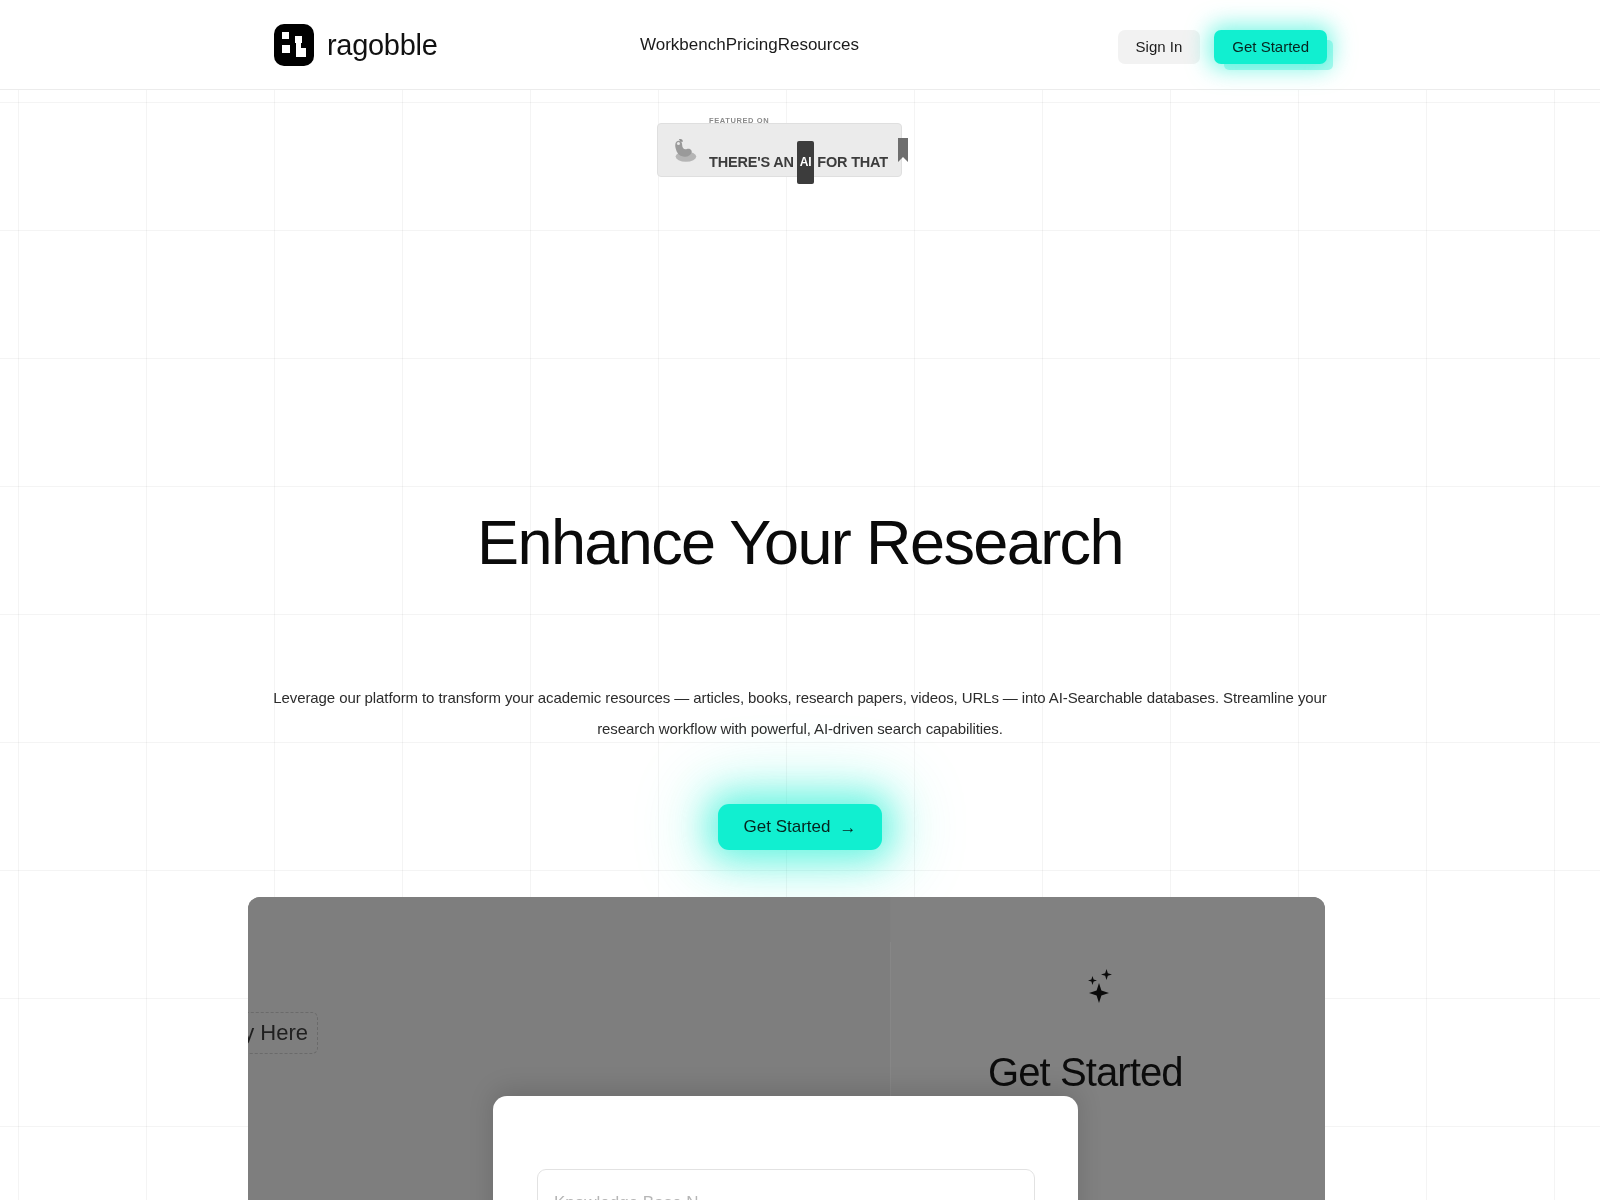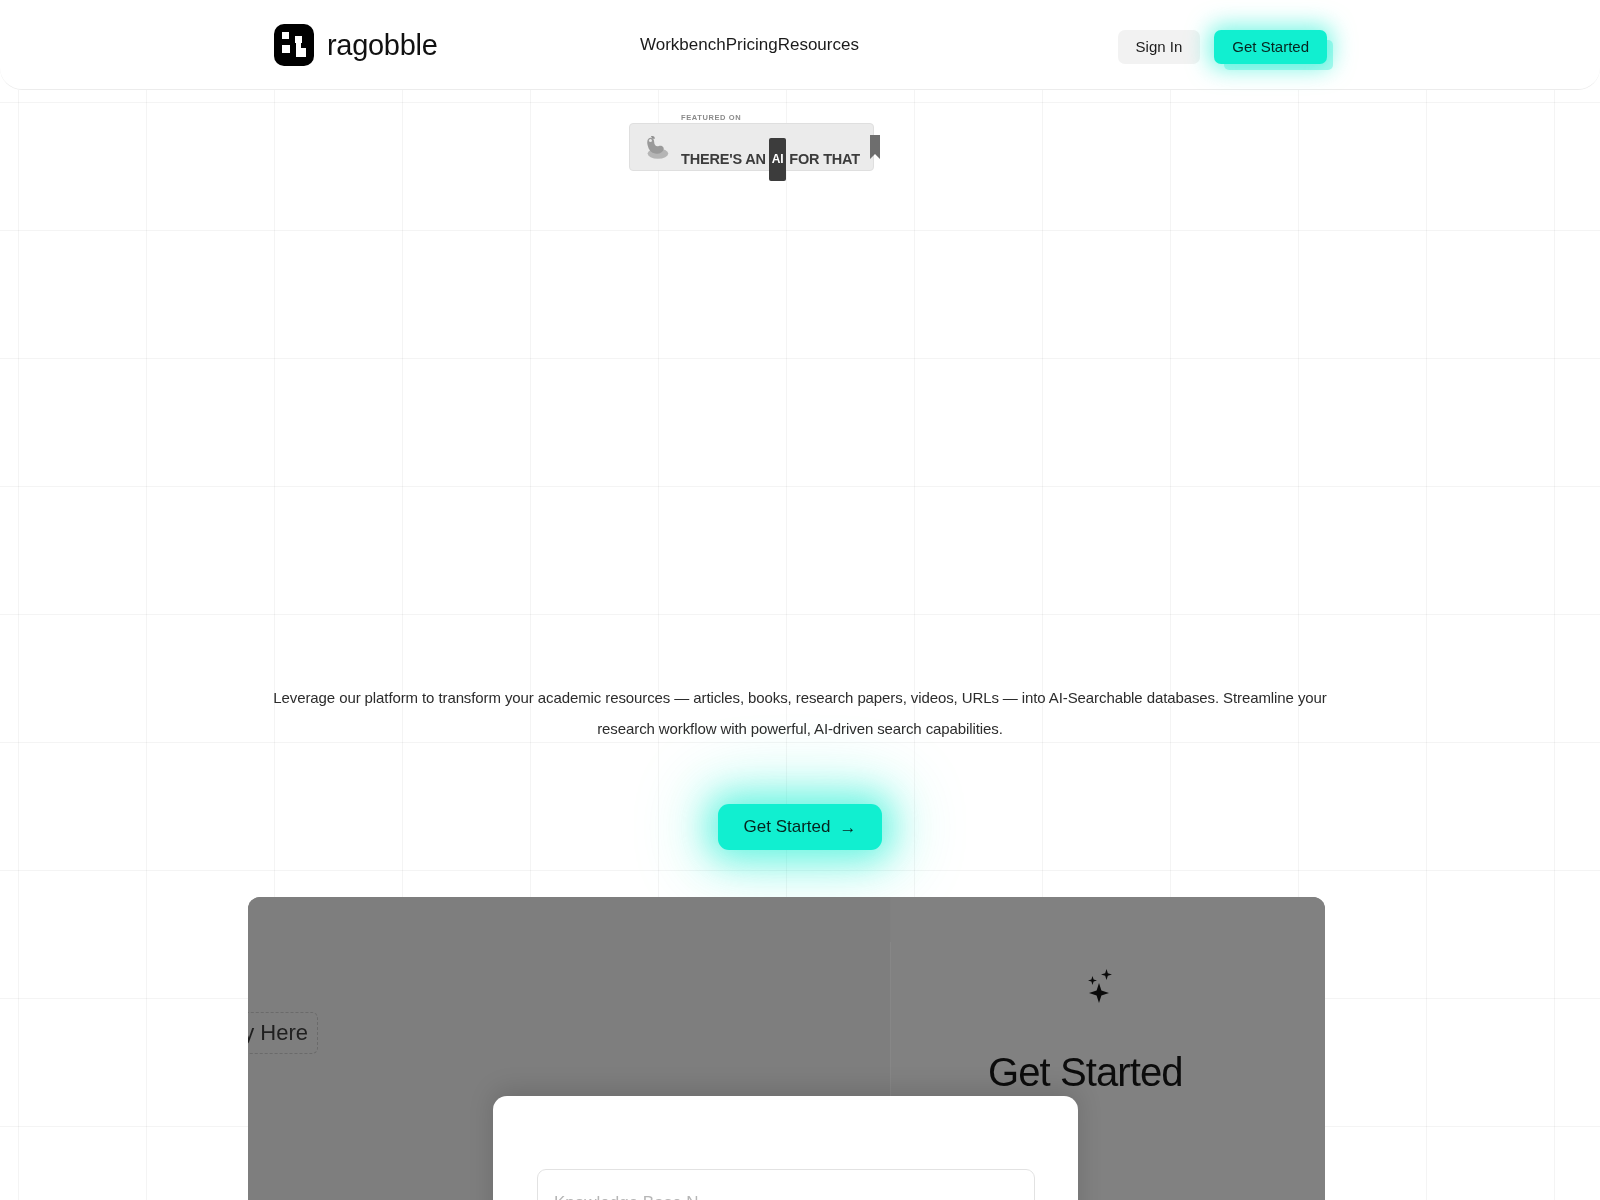--- a/index.html
+++ b/index.html
@@ -37,21 +37,20 @@
   }
 
   
   .navbar {
     position: absolute;
     left: 0; top: 0;
     width: 1600px; height: 90px;
     background: #ffffff;
     border-bottom: 1px solid #ececec;
     z-index: 40;
-    border-radius: 22px;
   }
 
   .nav-logo {
     position: absolute;
     left: 274px; top: 24px;
     display: flex;
     align-items: center;
     gap: 13px;
     text-decoration: none;
   }
@@ -122,22 +121,22 @@
     cursor: pointer;
     line-height: 18px;
     font-family: inherit;
     box-shadow: 0 0 22px 5px rgba(17,239,208,0.55),
                 8px 8px 0 -2px rgba(17,239,208,0.30);
   }
 
   
   .featured-badge {
     position: absolute;
-    left: 629px; top: 123px;
-    width: 245px; height: 48px;
+    left: 657px; top: 123px;
+    width: 245px; height: 54px;
     background: #ebebeb;
     border: 1px solid #dfdfdf;
     border-radius: 4px;
     display: flex;
     align-items: center;
     padding: 0 10px 0 12px;
     gap: 9px;
     z-index: 20;
     text-decoration: none;
     filter: grayscale(1);
@@ -376,20 +375,21 @@
         <span>FOR THAT</span>
       </span>
     </span>
     <svg class="badge-bookmark" viewBox="0 0 12 26">
       <path d="M1 1 h10 v24 l-5 -5 l-5 5 z" fill="#6e6e6e"></path>
     </svg>
   </a>
 
   <section class="hero">
     <h1 class="hero-title">
+      <span class="line">Enhance Your Research</span>
     </h1>
 
     <p class="hero-sub">Leverage our platform to transform your academic resources — articles, books, research papers, videos, URLs — into AI-Searchable databases. Streamline your research workflow with powerful, AI-driven search capabilities.</p>
 
     <div class="hero-cta-wrap">
       <button class="btn-hero-cta">
         <span>Get Started</span>
         <span class="arrow">→</span>
       </button>
     </div>

